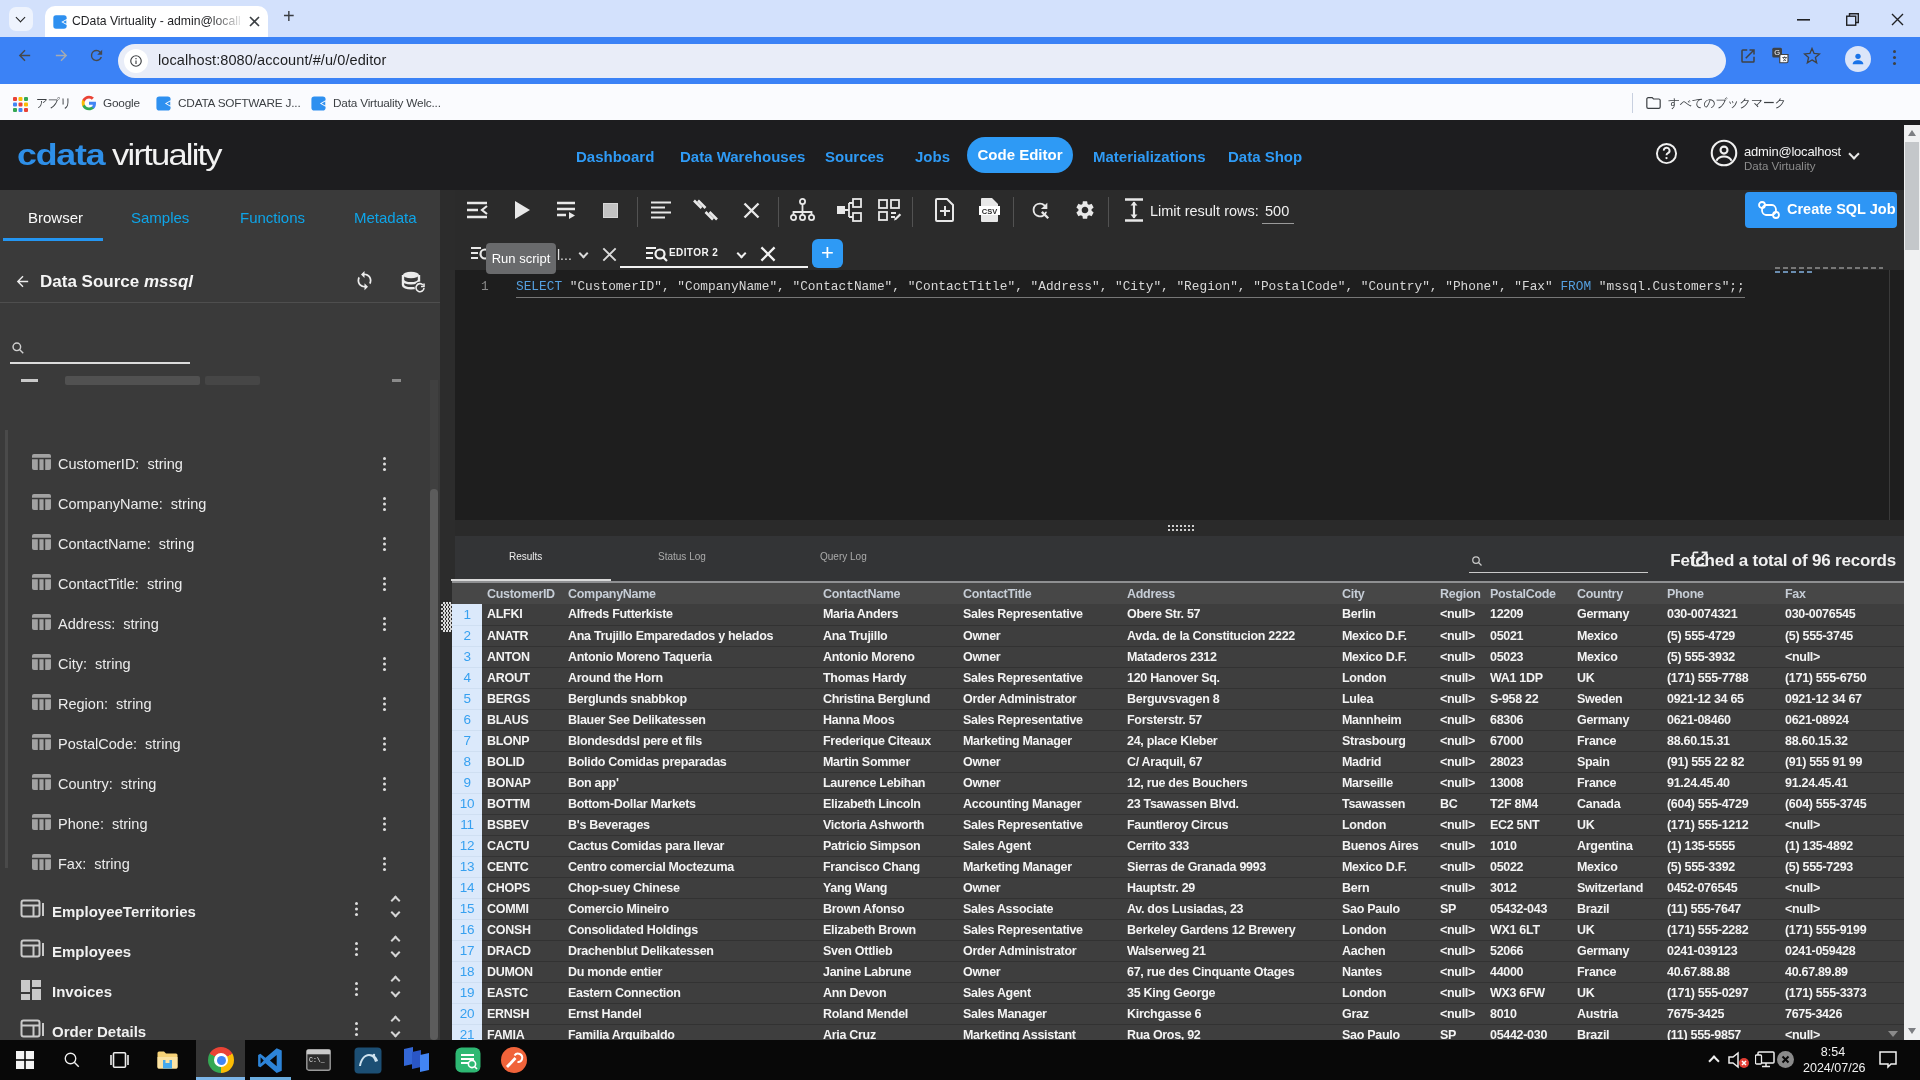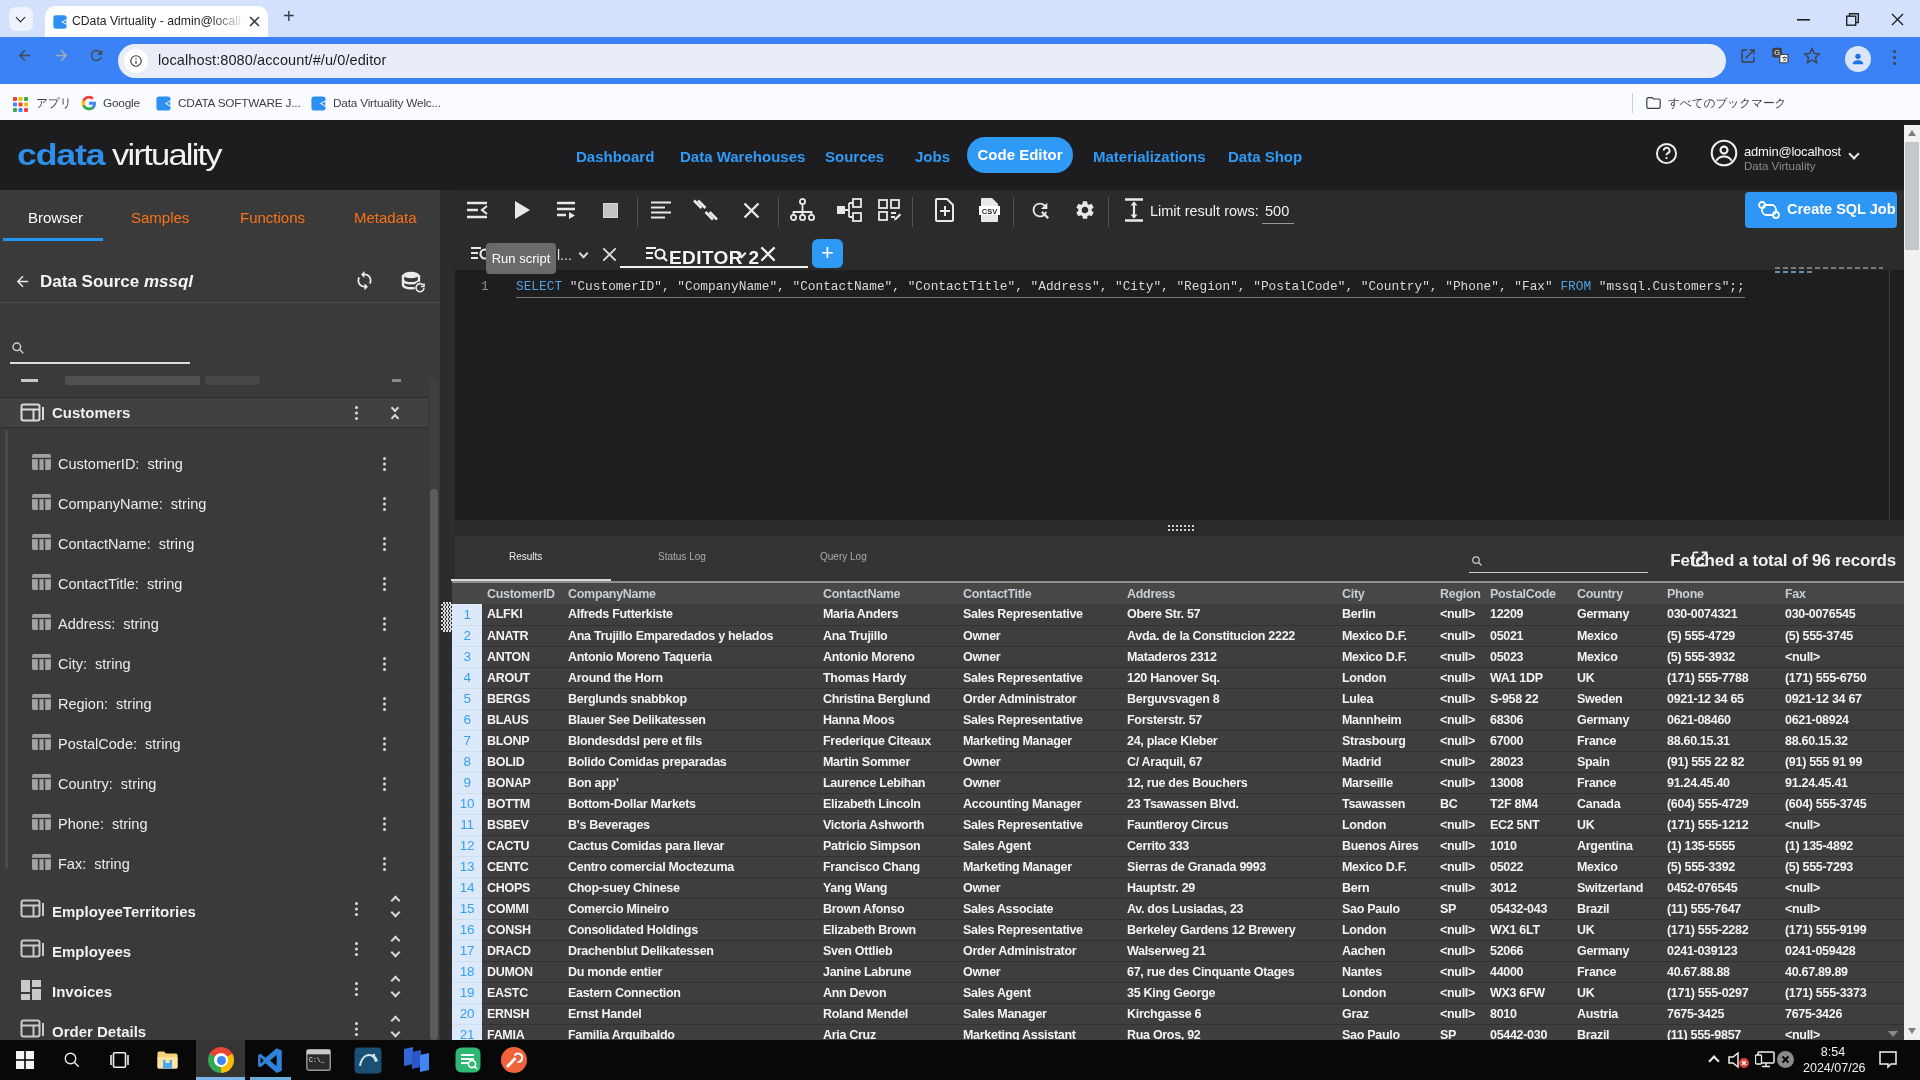--- a/index.html
+++ b/index.html
@@ -23,21 +23,21 @@
   #url { left:40px; top:8px; font-size:14.5px; color:#1d1e20; letter-spacing:0.1px; }
   .cicon { position:absolute; top:10px; }
 
   
   #apphead { left:0; top:120px; width:1920px; height:70px; background:#1d1d1f; }
   .nav { position:absolute; top:28px; color:#2f9bf6; font-size:15px; font-weight:700; white-space:nowrap; }
   #pill { left:967px; top:17px; width:106px; height:36px; background:#2e9af5; border-radius:18px; color:#fff; font-size:15px; font-weight:700; text-align:center; line-height:36px; }
 
   
   #sidebar { left:0; top:190px; width:440px; height:850px; background:#3a3a3a; overflow:hidden; }
-  .stab { position:absolute; top:19px; font-size:15px; color:#f97316; }
+  .stab { position:absolute; top:19px; font-size:15px; color:#0ea5e9; }
   #custhead { position:absolute; left:0; top:207px; width:428px; height:31px; background:#414141; border-top:1px solid #2d2d2d; border-bottom:1px solid #2d2d2d; }
   .srow { position:absolute; left:0; width:428px; height:40px; }
   .coltext { position:absolute; left:58px; top:13px; font-size:14.5px; color:#ececec; }
   .dots3 { position:absolute; width:3px; height:3px; border-radius:50%; background:#dedede; box-shadow:0 5.5px 0 #dedede, 0 11px 0 #dedede; }
   .gtext { position:absolute; left:52px; top:12px; font-size:15px; font-weight:700; color:#f0f0f0; }
   .chev { position:absolute; width:7px; height:7px; border-right:2px solid #d5d5d5; border-bottom:2px solid #d5d5d5; }
 
   
   #vdiv { left:440px; top:190px; width:15px; height:850px; background:#2c2c2c; }
   #main { left:455px; top:190px; width:1449px; height:850px; background:#1e1e1e; }
@@ -213,33 +213,20 @@
       <circle cx="10" cy="10" r="6.5" fill="none" stroke="#cfcfcf" stroke-width="2.5"></circle>
       <path d="M15 15 L21 21" stroke="#cfcfcf" stroke-width="2.5"></path>
     </svg>
   <div class="abs" style="left:10px;top:172px;width:180px;height:1.5px;background:#dcdcdc;"></div>
 
   <div class="abs" style="left:21px;top:189px;width:17px;height:3px;background:#c9c9c9;"></div>
   <div class="abs" style="left:65px;top:186px;width:135px;height:9px;background:#5a5a5a;opacity:0.75;border-radius:2px;"></div>
     <div class="abs" style="left:205px;top:186px;width:55px;height:9px;background:#4c4c4c;opacity:0.7;border-radius:2px;"></div>
     <div class="abs" style="left:392px;top:189px;width:9px;height:2.5px;background:#8a8a8a;"></div>
 
-  <div id="custhead">
-    <svg class="abs" style="left:20px;top:5px" width="26" height="22" viewBox="0 0 26 22">
-        <rect x="1.5" y="1.5" width="18" height="16" rx="2" fill="none" stroke="#dadada" stroke-width="2"></rect>
-        <path d="M1.5 6.5 h18 M13.5 6.5 v11" stroke="#dadada" stroke-width="2"></path>
-        <path d="M23 4 v13" stroke="#dadada" stroke-width="2"></path>
-      </svg>
-    <div class="gtext" style="left:52px;top:6px;">Customers</div>
-    <div class="dots3" style="left:355px;top:8px;"></div>
-    <div class="abs" style="left:391px;top:6px;width:14px;height:18px;">
-      <div class="chev" style="left:1px;top:1px;width:6px;height:6px;transform:rotate(45deg);"></div>
-      <div class="chev" style="left:1px;top:11px;width:6px;height:6px;transform:rotate(-135deg);"></div>
-    </div>
-  </div>
 
   <div class="abs" style="left:5px;top:240px;width:2.5px;height:438px;background:#4a4a4a;"></div>
 <div id="cols">
       <div class="srow" style="top:253px;">
 <svg style="position:absolute;left:32px;top:11px" width="19" height="16" viewBox="0 0 19 16">
           <rect width="19" height="16" rx="2" fill="#a2a2a2"></rect>
           <path d="M0 4.5 h19 M6.6 4.5 v11.5 M12.4 4.5 v11.5" stroke="#3a3a3a" stroke-width="1.6"></path>
         </svg>
 <div class="coltext">CustomerID:&nbsp; string</div>
 <div class="dots3" style="left:383px;top:14px;"></div>
@@ -466,21 +453,21 @@
 <div class="abs" style="left:557px;top:247px;font-size:14px;color:#e0e0e0;">l...</div>
 <div class="abs chev" style="left:580px;top:250px;width:7px;height:7px;transform:rotate(45deg);border-color:#dadada;"></div>
 <svg class="abs" style="left:602px;top:247px" width="15" height="15" viewBox="0 0 17 17">
     <path d="M1.5 1.5 L15.5 15.5 M15.5 1.5 L1.5 15.5" stroke="#dadada" stroke-width="2.2"></path>
   </svg>
 <svg class="abs" style="left:645px;top:246px" width="24" height="17" viewBox="0 0 24 17">
     <path d="M1 2 h10 M1 7 h7 M1 12 h7" stroke="#f2f2f2" stroke-width="2.2"></path>
     <circle cx="15" cy="8" r="4.5" fill="none" stroke="#f2f2f2" stroke-width="2.2"></circle>
     <path d="M18.5 11.5 L22 15" stroke="#f2f2f2" stroke-width="2.2"></path>
   </svg>
-<div class="abs" style="left:669px;top:247px;font-size:19px;font-weight:700;color:#f5f5f5;letter-spacing:0.4px;">EDITOR 2</div>
+<div class="abs" style="left:669px;top:247px;font-size:10px;font-weight:700;color:#f5f5f5;letter-spacing:0.4px;">EDITOR 2</div>
 <div class="abs chev" style="left:738px;top:250px;width:7px;height:7px;transform:rotate(45deg);border-color:#f0f0f0;"></div>
 <svg class="abs" style="left:760px;top:246px" width="16" height="16" viewBox="0 0 17 17">
     <path d="M1.5 1.5 L15.5 15.5 M15.5 1.5 L1.5 15.5" stroke="#f2f2f2" stroke-width="2.4"></path>
   </svg>
 
 <div class="abs" id="csj">
     <svg class="abs" style="left:12px;top:8px" width="24" height="20" viewBox="0 0 24 20">
       <circle cx="5" cy="5" r="3" fill="none" stroke="#fff" stroke-width="1.8"></circle>
       <circle cx="19" cy="15" r="3" fill="none" stroke="#fff" stroke-width="1.8"></circle>
       <path d="M8 5 h7 M16 15 h-7 M15 5 a4 5 0 0 1 0 10 h-5 M9 15 a4 5 0 0 1 0 -10" fill="none" stroke="#fff" stroke-width="1.8"></path>

